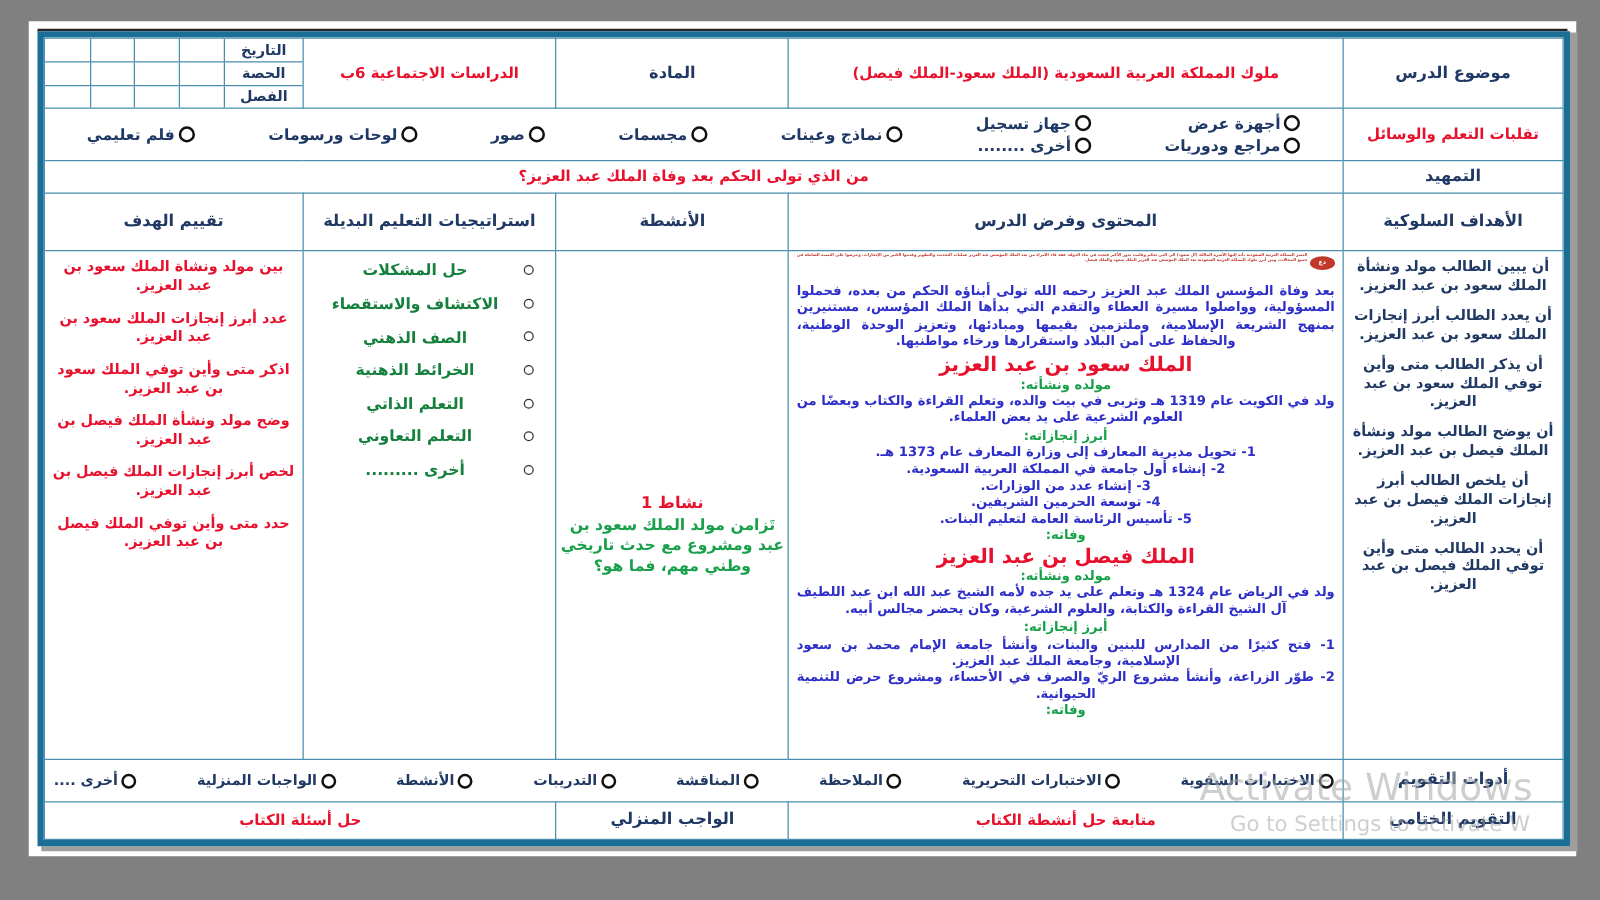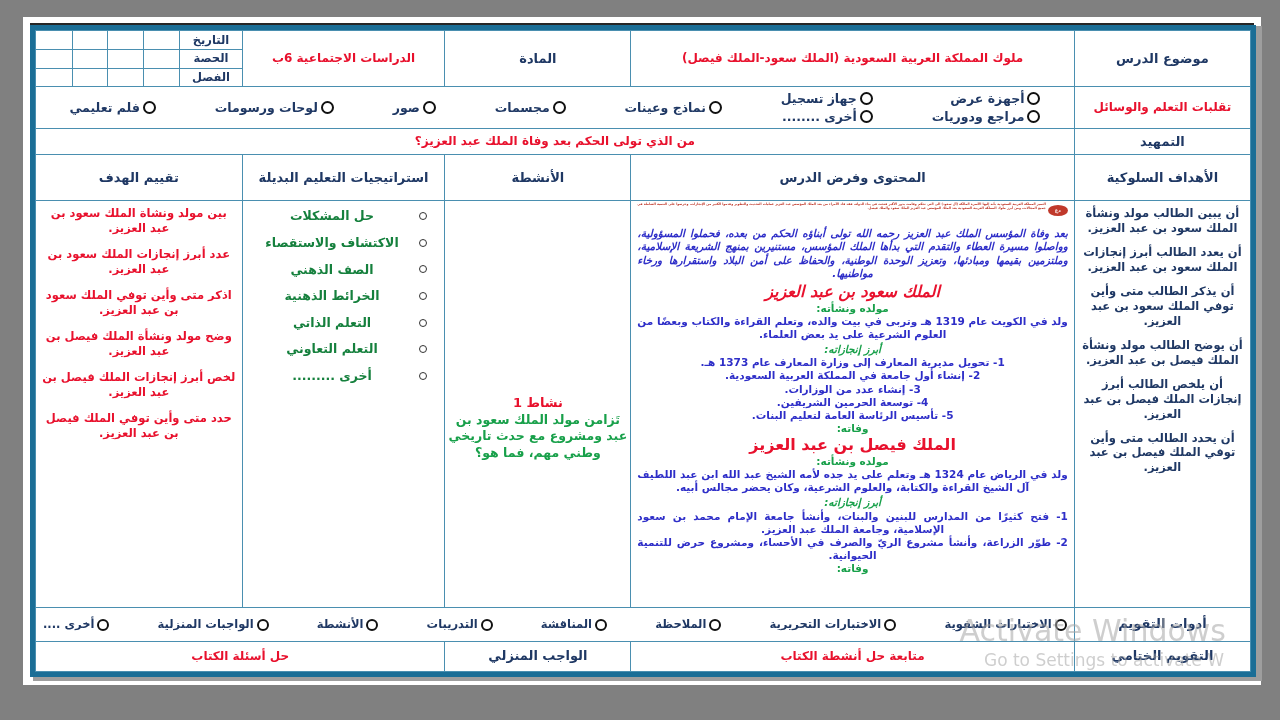--- a/index.html
+++ b/index.html
@@ -151,21 +151,21 @@
     font-size: 5px;
     line-height: 11px;
     text-align: center;
   }
   .para-just {
     text-align: justify;
     text-align-last: center;
     font-size: 10.5px;
   }
   .line { margin: 0; }
-  .nudge { margin-top: 2px; font-style: italic; }
+  .nudge { margin-top: 2px; }
 
   
   .obj-list { display: flex; flex-direction: column; gap: 9px; padding: 4px 2px; }
   .obj-item { font-size: 11.5px; color: #1f3864; font-weight: bold; line-height: 1.3; }
   .goal-list { display: flex; flex-direction: column; gap: 11px; padding: 4px 2px; }
   .goal-item { font-size: 11.5px; color: #e8112d; font-weight: bold; line-height: 1.3; }
 
   .strat-list {
     display: flex; flex-direction: column; gap: 11px;
     padding: 6px 14px 6px 6px; align-items: stretch;

